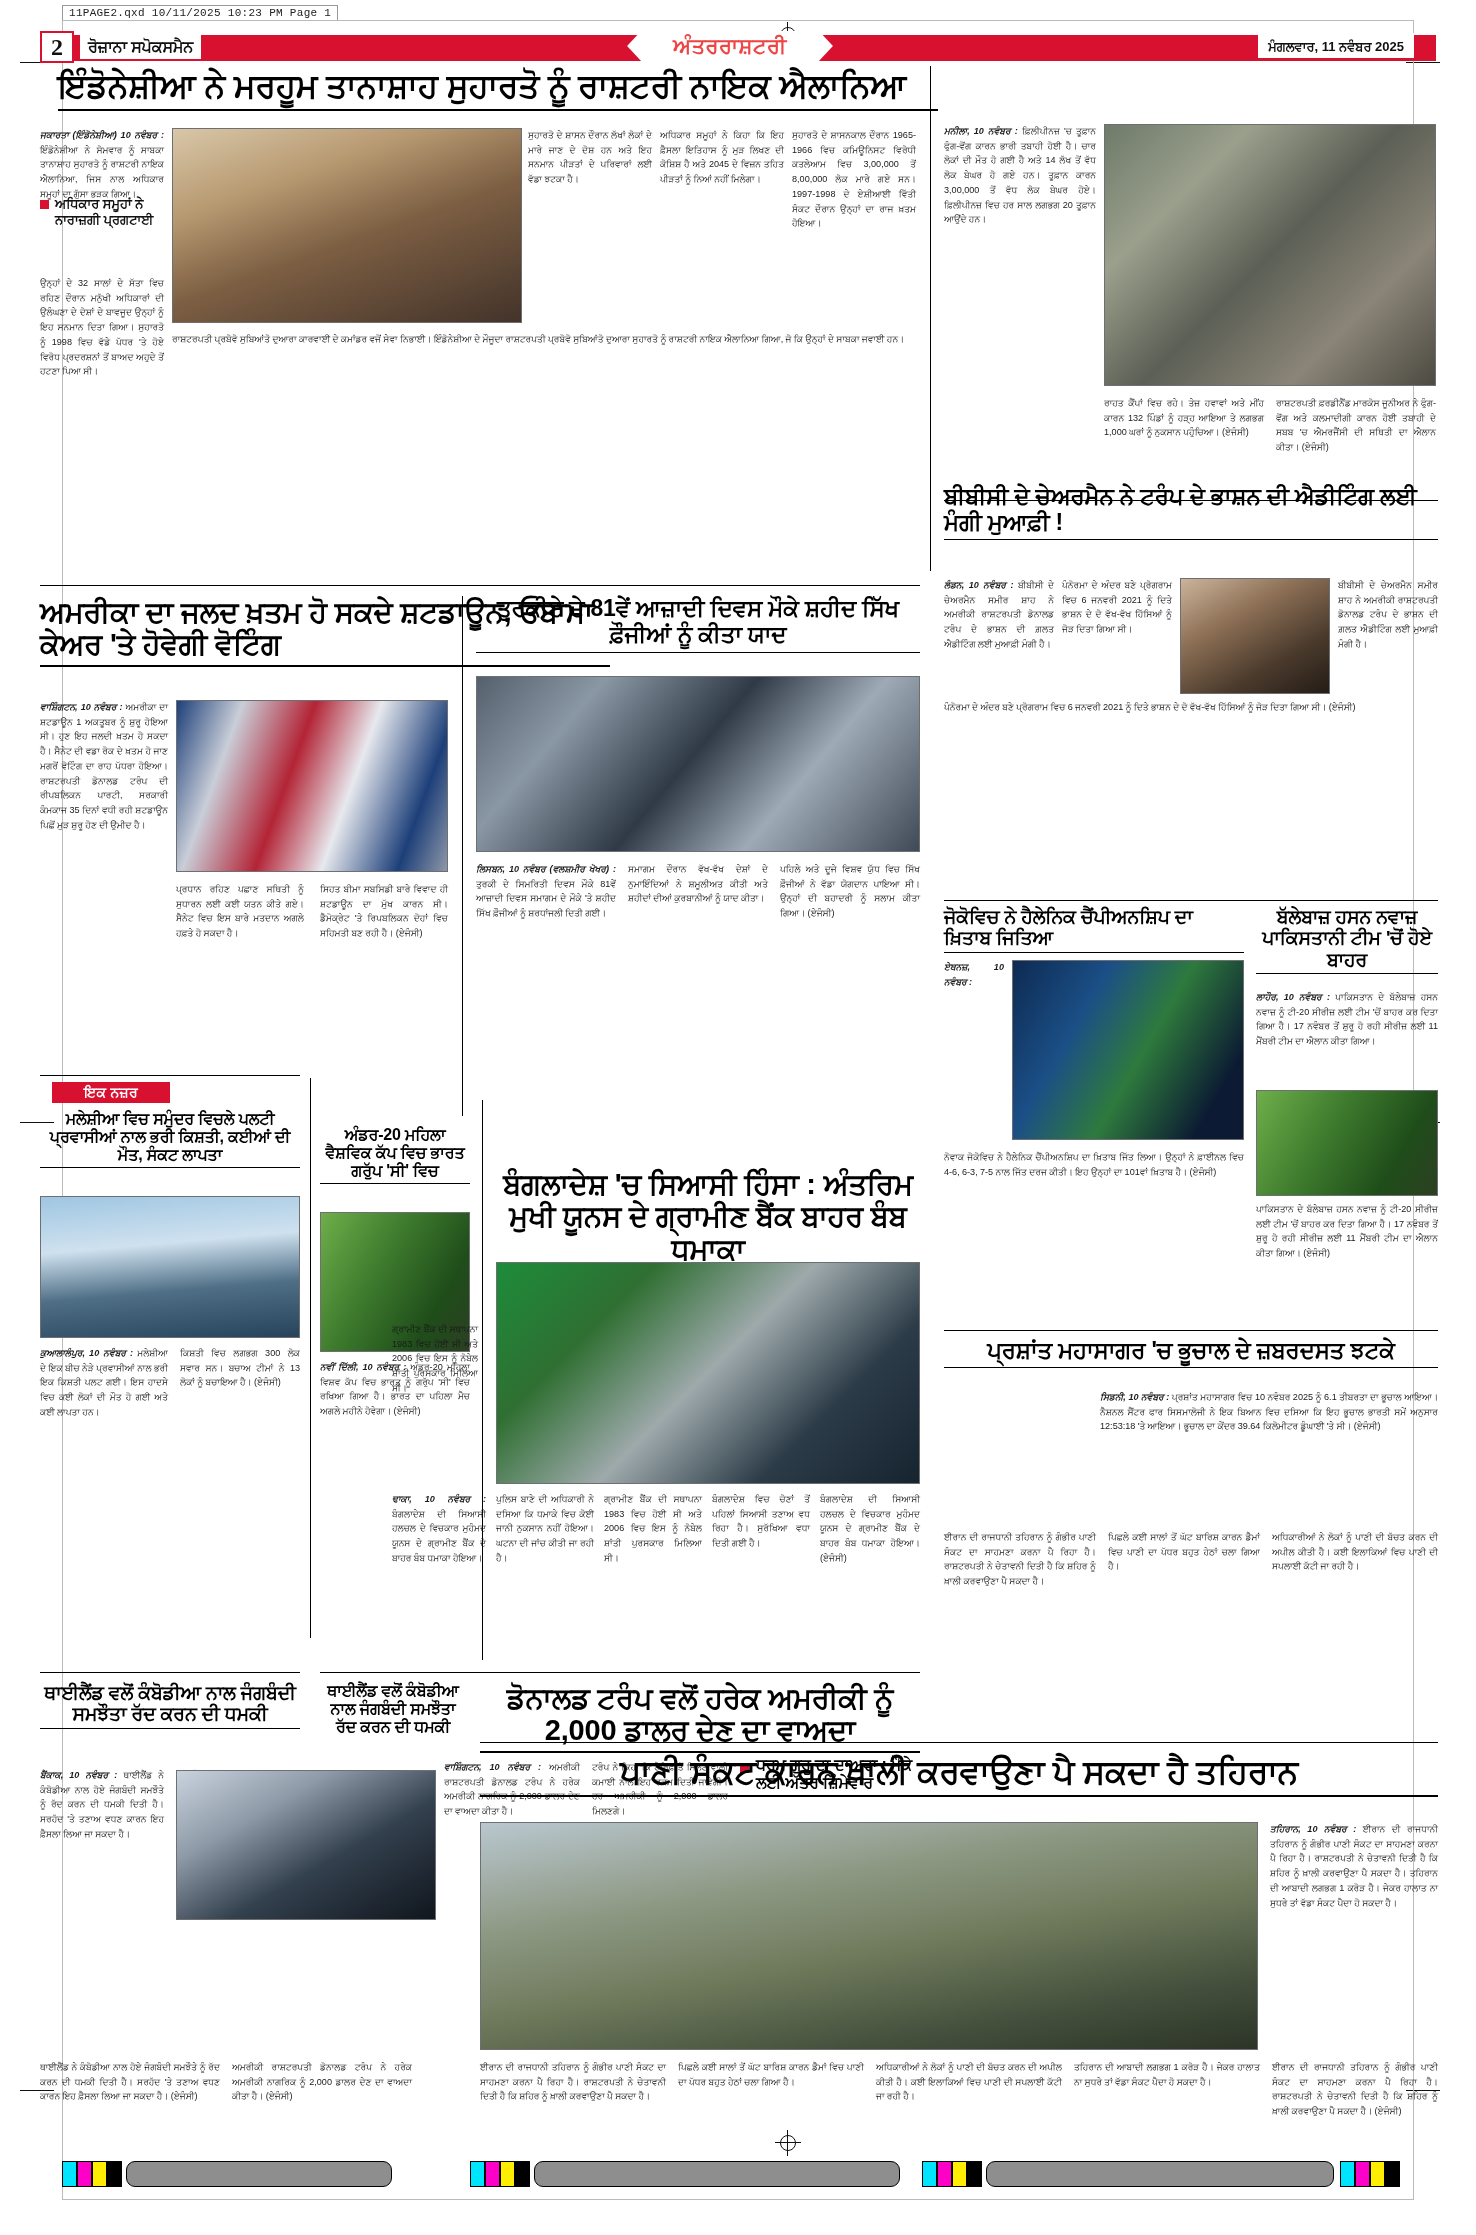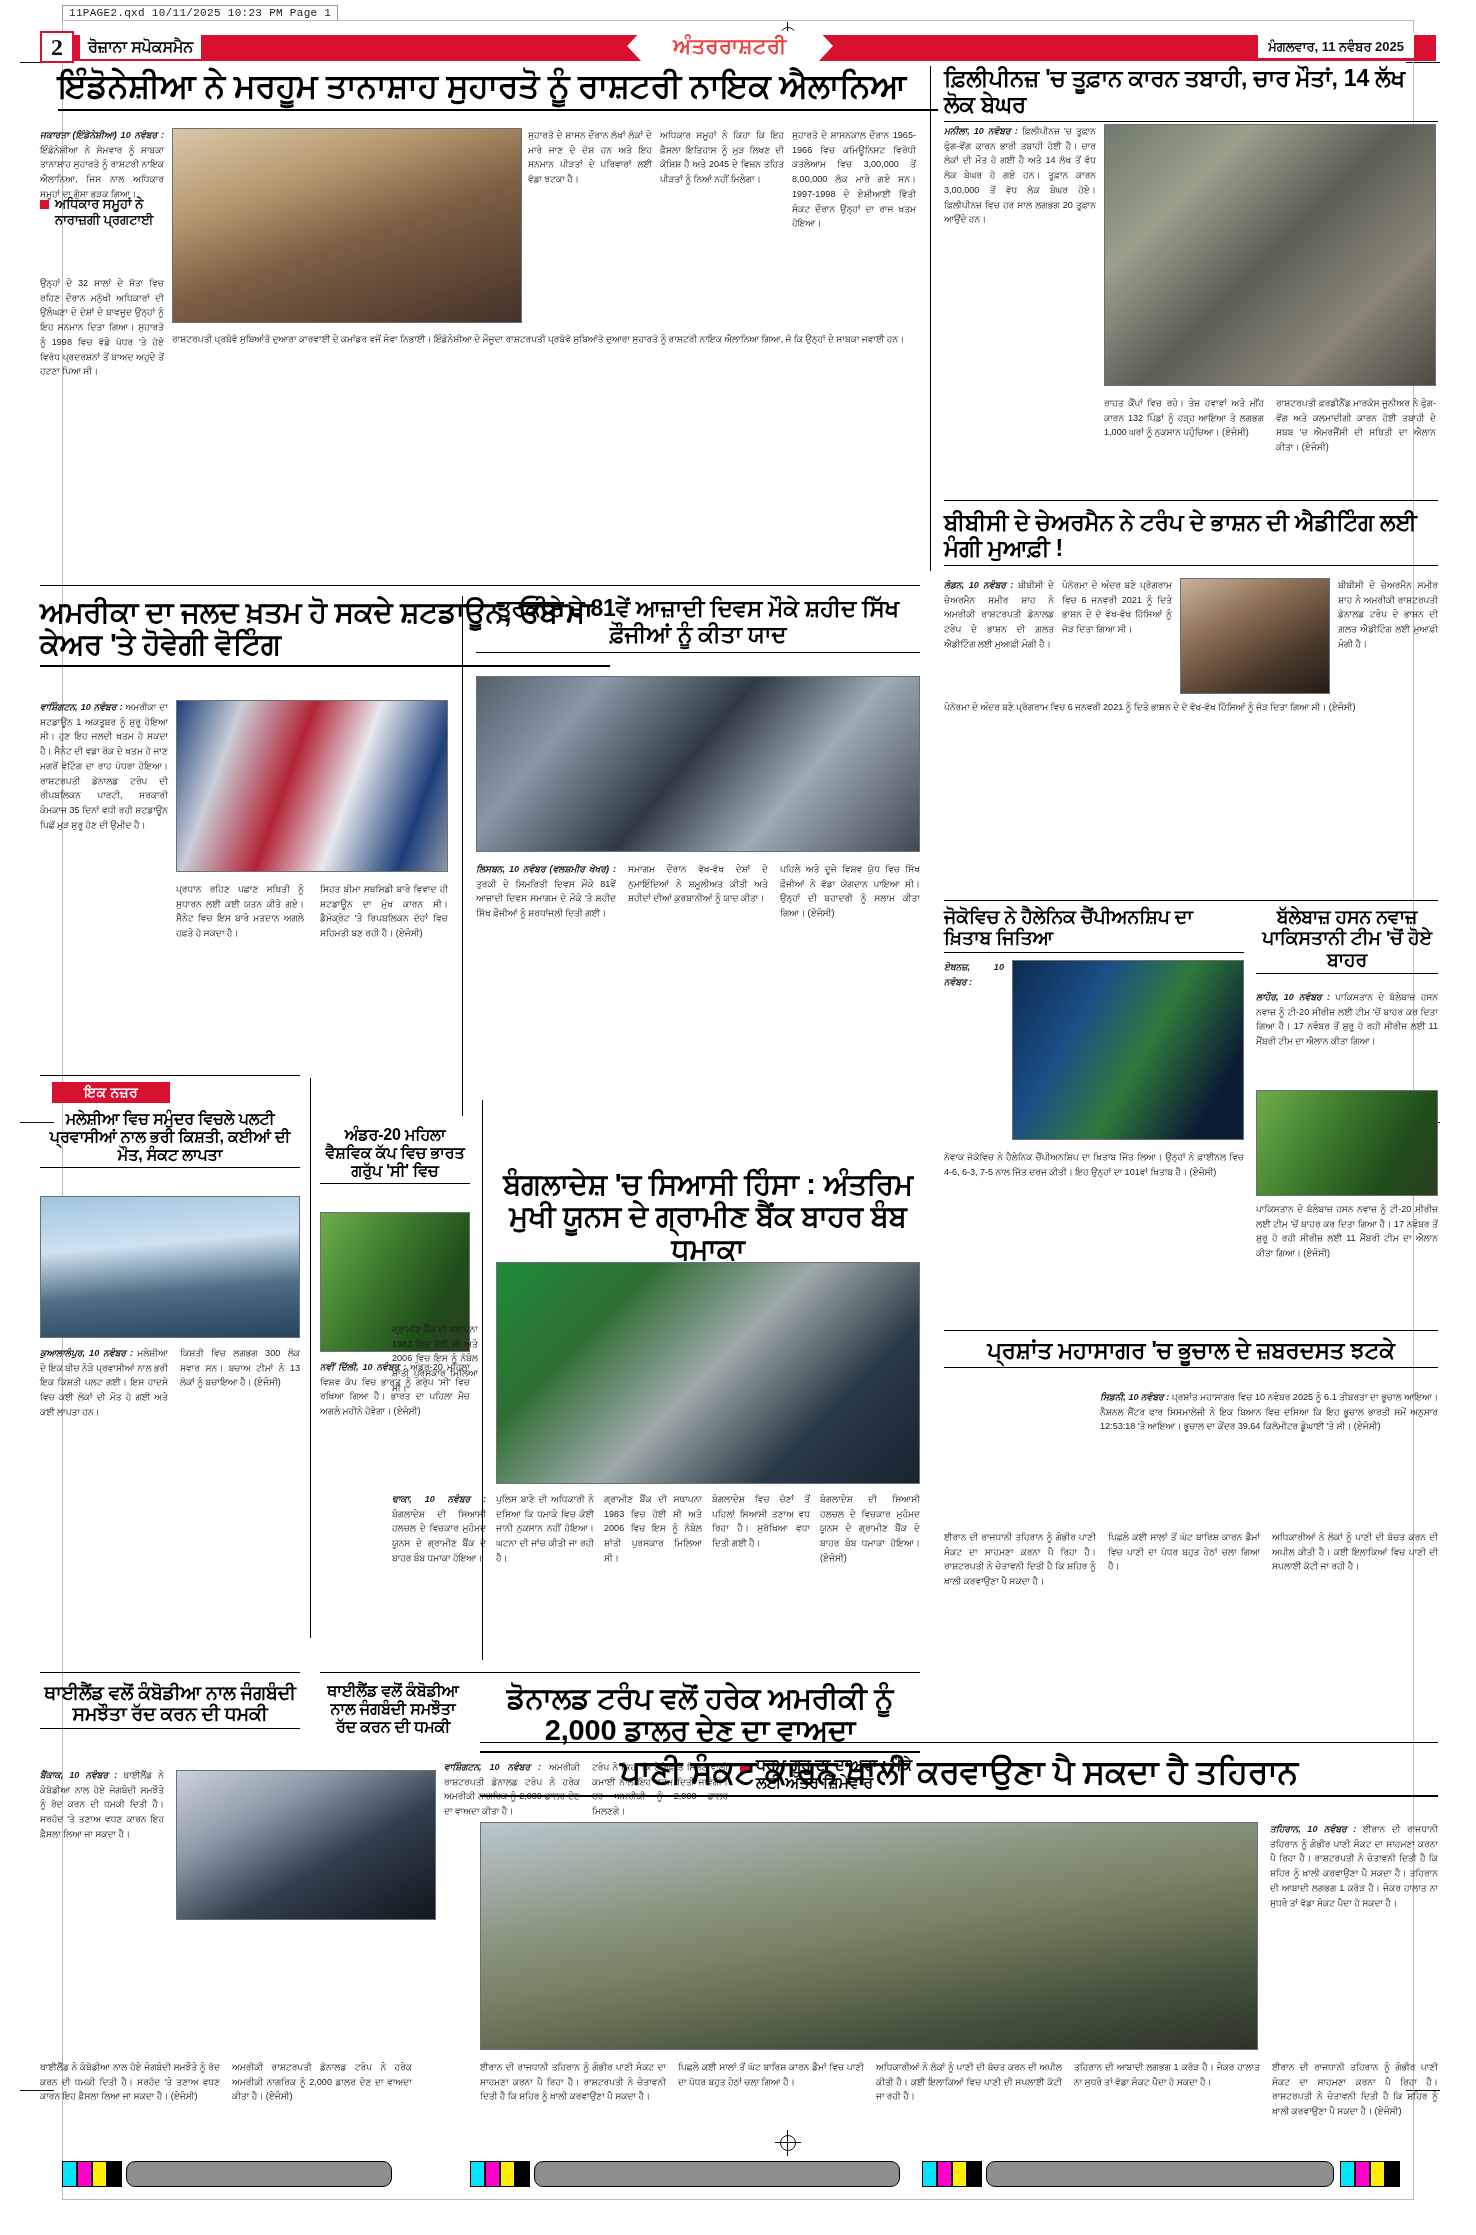--- a/index.html
+++ b/index.html
@@ -180,45 +180,41 @@
   <div style="position:absolute; left:660px; top:128px; width:124px;" class="body-col">ਅਧਿਕਾਰ ਸਮੂਹਾਂ ਨੇ ਕਿਹਾ ਕਿ ਇਹ ਫ਼ੈਸਲਾ ਇਤਿਹਾਸ ਨੂੰ ਮੁੜ ਲਿਖਣ ਦੀ ਕੋਸ਼ਿਸ਼ ਹੈ ਅਤੇ 2045 ਦੇ ਵਿਜ਼ਨ ਤਹਿਤ ਪੀੜਤਾਂ ਨੂੰ ਨਿਆਂ ਨਹੀਂ ਮਿਲੇਗਾ।</div>
   <div style="position:absolute; left:792px; top:128px; width:124px;" class="body-col">ਸੁਹਾਰਤੋ ਦੇ ਸ਼ਾਸਨਕਾਲ ਦੌਰਾਨ 1965-1966 ਵਿਚ ਕਮਿਊਨਿਸਟ ਵਿਰੋਧੀ ਕਤਲੇਆਮ ਵਿਚ 3,00,000 ਤੋਂ 8,00,000 ਲੋਕ ਮਾਰੇ ਗਏ ਸਨ। 1997-1998 ਦੇ ਏਸ਼ੀਆਈ ਵਿੱਤੀ ਸੰਕਟ ਦੌਰਾਨ ਉਨ੍ਹਾਂ ਦਾ ਰਾਜ ਖ਼ਤਮ ਹੋਇਆ।</div>
 
   <div style="position:absolute; left:172px; top:332px; width:744px;" class="body-col">
     <span>ਰਾਸ਼ਟਰਪਤੀ ਪ੍ਰਬੋਵੋ ਸੁਬਿਆਂਤੋ ਦੁਆਰਾ ਕਾਰਵਾਈ ਦੇ ਕਮਾਂਡਰ ਵਜੋਂ ਸੇਵਾ ਨਿਭਾਈ।</span>
     <span>ਇੰਡੋਨੇਸ਼ੀਆ ਦੇ ਮੌਜੂਦਾ ਰਾਸ਼ਟਰਪਤੀ ਪ੍ਰਬੋਵੋ ਸੁਬਿਆਂਤੋ ਦੁਆਰਾ ਸੁਹਾਰਤੋ ਨੂੰ ਰਾਸ਼ਟਰੀ ਨਾਇਕ ਐਲਾਨਿਆ ਗਿਆ, ਜੋ ਕਿ ਉਨ੍ਹਾਂ ਦੇ ਸਾਬਕਾ ਜਵਾਈ ਹਨ।</span>
   </div>
 
   <div class="vrule" style="left:930px; top:66px; height:505px;"></div>
 
-  <div style="position:absolute; left:944px; top:66px; width:494px;">
-    <div class="hl hl-md">ਫ਼ਿਲੀਪੀਨਜ਼ 'ਚ ਤੂਫ਼ਾਨ ਕਾਰਨ ਤਬਾਹੀ, ਚਾਰ ਮੌਤਾਂ, 14 ਲੱਖ ਲੋਕ ਬੇਘਰ</div>
-    <div class="rule" style="margin-top:3px;"></div>
-  </div>
 
   <div class="photo ph-crash" style="left:1104px; top:124px; width:332px; height:262px;"></div>
 
   <div style="position:absolute; left:944px; top:124px; width:152px;" class="body-col">
     <span class="dateline">ਮਨੀਲਾ, 10 ਨਵੰਬਰ :</span>
     <span>ਫ਼ਿਲੀਪੀਨਜ਼ 'ਚ ਤੂਫ਼ਾਨ ਫੁੰਗ-ਵੋਂਗ ਕਾਰਨ ਭਾਰੀ ਤਬਾਹੀ ਹੋਈ ਹੈ। ਚਾਰ ਲੋਕਾਂ ਦੀ ਮੌਤ ਹੋ ਗਈ ਹੈ ਅਤੇ 14 ਲੱਖ ਤੋਂ ਵੱਧ ਲੋਕ ਬੇਘਰ ਹੋ ਗਏ ਹਨ।</span>
     <span>ਤੂਫ਼ਾਨ ਕਾਰਨ 3,00,000 ਤੋਂ ਵੱਧ ਲੋਕ ਬੇਘਰ ਹੋਏ। ਫ਼ਿਲੀਪੀਨਜ਼ ਵਿਚ ਹਰ ਸਾਲ ਲਗਭਗ 20 ਤੂਫ਼ਾਨ ਆਉਂਦੇ ਹਨ।</span>
   </div>
 
   <div style="position:absolute; left:1104px; top:396px; width:160px;" class="body-col">
     <span>ਰਾਹਤ ਕੈਂਪਾਂ ਵਿਚ ਰਹੇ। ਤੇਜ਼ ਹਵਾਵਾਂ ਅਤੇ ਮੀਂਹ ਕਾਰਨ 132 ਪਿੰਡਾਂ ਨੂੰ ਹੜ੍ਹ ਆਇਆ ਤੇ ਲਗਭਗ 1,000 ਘਰਾਂ ਨੂੰ ਨੁਕਸਾਨ ਪਹੁੰਚਿਆ।</span>
     <span>(ਏਜੰਸੀ)</span>
   </div>
   <div style="position:absolute; left:1276px; top:396px; width:160px;" class="body-col">
     <span>ਰਾਸ਼ਟਰਪਤੀ ਫ਼ਰਡੀਨੈਂਡ ਮਾਰਕੋਸ ਜੂਨੀਅਰ ਨੇ ਫੁੰਗ-ਵੋਂਗ ਅਤੇ ਕਲਮਾਦੀਗੀ ਕਾਰਨ ਹੋਈ ਤਬਾਹੀ ਦੇ ਸਬਬ 'ਚ ਐਮਰਜੈਂਸੀ ਦੀ ਸਥਿਤੀ ਦਾ ਐਲਾਨ ਕੀਤਾ।</span>
     <span>(ਏਜੰਸੀ)</span>
   </div>
 
   <div class="rule" style="position:absolute; left:944px; top:500px; width:494px;"></div>
 
-  <div style="position:absolute; left:944px; top:510px; width:494px;">
+  <div style="position:absolute; left:944px; top:484px; width:494px;">
     <div class="hl hl-md">ਬੀਬੀਸੀ ਦੇ ਚੇਅਰਮੈਨ ਨੇ ਟਰੰਪ ਦੇ ਭਾਸ਼ਨ ਦੀ ਐਡੀਟਿੰਗ ਲਈ ਮੰਗੀ ਮੁਆਫ਼ੀ !</div>
     <div class="rule" style="margin-top:3px;"></div>
   </div>
 
   <div class="photo ph-portrait" style="left:1180px; top:578px; width:150px; height:116px;"></div>
 
   <div style="position:absolute; left:944px; top:578px; width:110px;" class="body-col">
     <span class="dateline">ਲੰਡਨ, 10 ਨਵੰਬਰ :</span>
     <span>ਬੀਬੀਸੀ ਦੇ ਚੇਅਰਮੈਨ ਸਮੀਰ ਸ਼ਾਹ ਨੇ ਅਮਰੀਕੀ ਰਾਸ਼ਟਰਪਤੀ ਡੋਨਾਲਡ ਟਰੰਪ ਦੇ ਭਾਸ਼ਨ ਦੀ ਗ਼ਲਤ ਐਡੀਟਿੰਗ ਲਈ ਮੁਆਫ਼ੀ ਮੰਗੀ ਹੈ।</span>
   </div>

